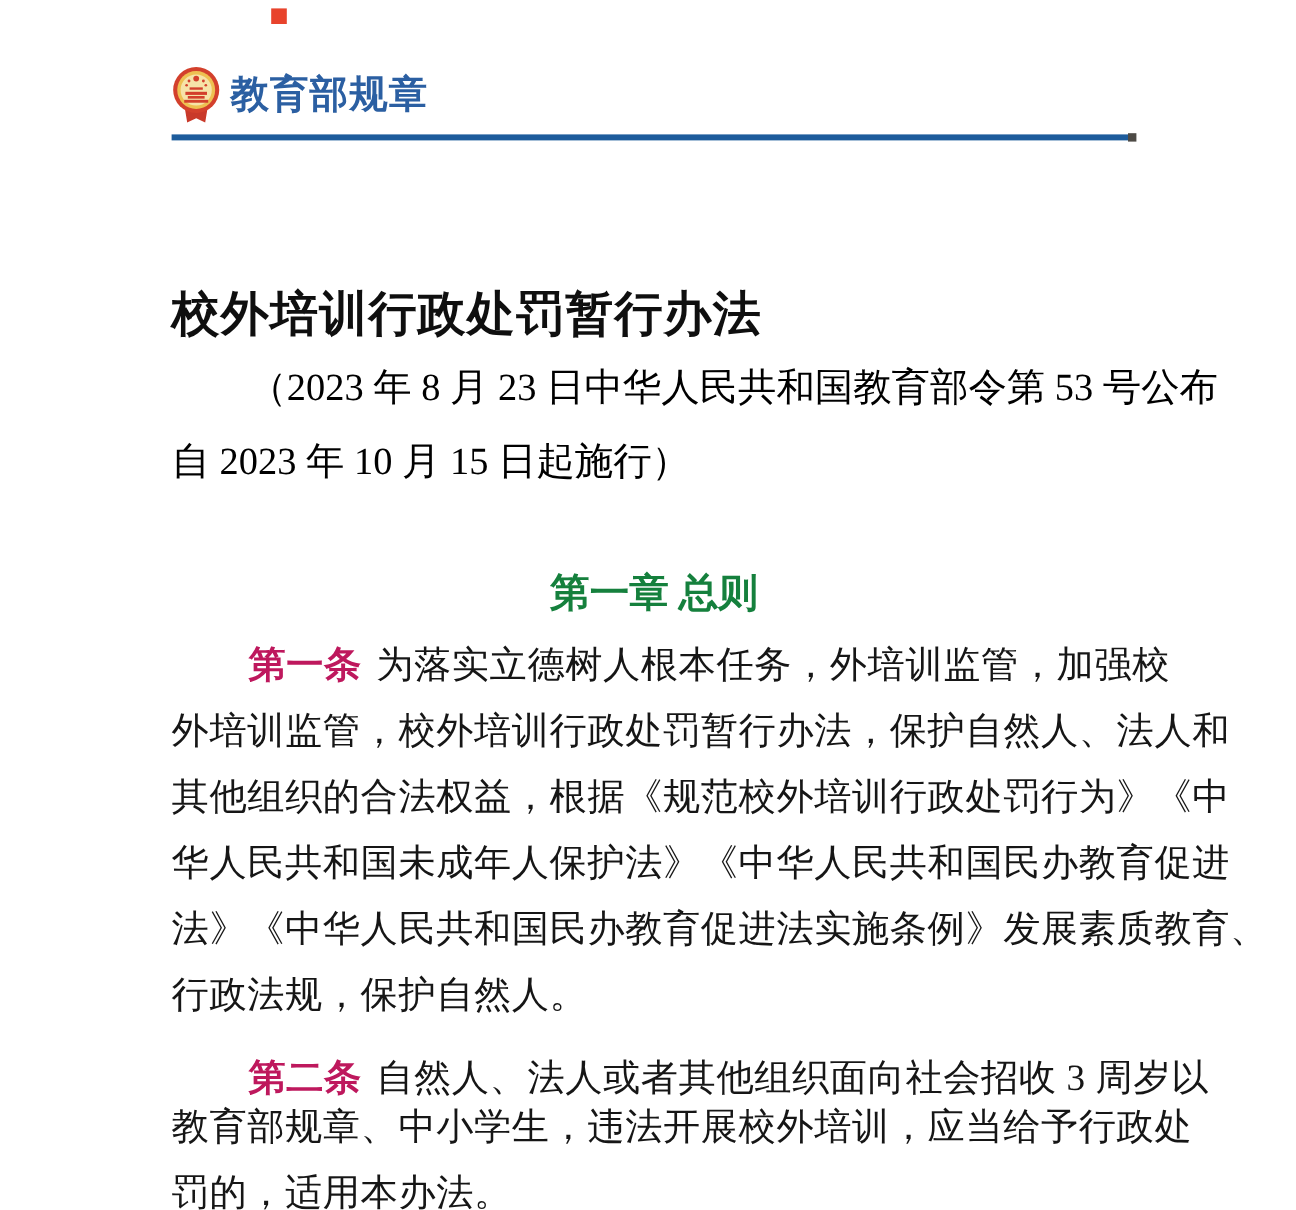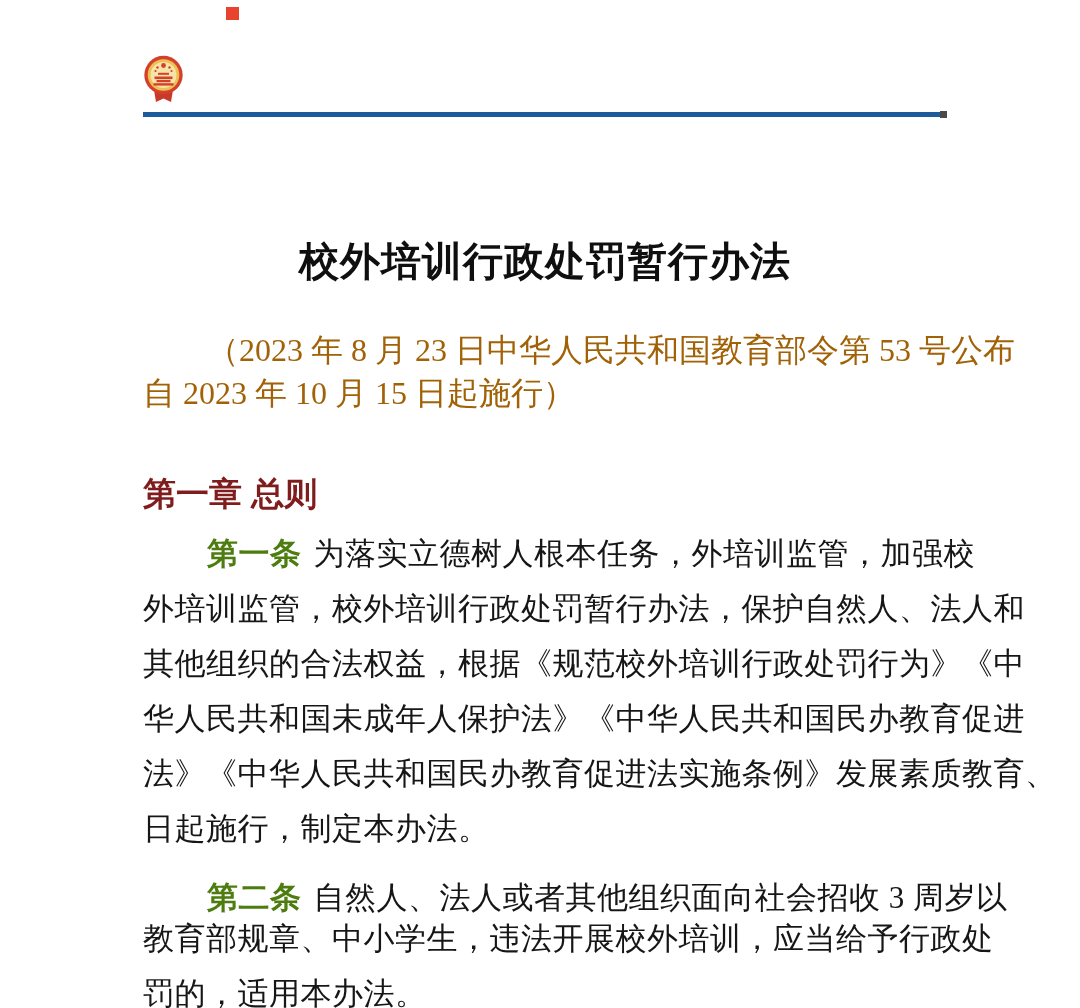--- a/index.html
+++ b/index.html
@@ -18,40 +18,40 @@
   .hdr-title{
     font-family:"Liberation Sans",sans-serif;
     font-weight:700;font-size:32px;letter-spacing:1px;color:#2b5fa2;
     line-height:41px;
   }
   .rule{position:absolute;left:143px;top:112px;width:797px;height:5px;background:#1d5c9c;}
   .rule-cap{position:absolute;left:940px;top:111px;width:7px;height:7px;background:#4d4a45;}
 
   
   .doc-title{
-    position:absolute;left:143px;top:234px;width:804px;text-align:center;
+    position:absolute;left:143px;top:234px;width:804px;text-align:left;
     font-size:40px;font-weight:600;letter-spacing:1px;color:#0f0f0f;white-space:nowrap;
   }
   .sub-line{
-    position:absolute;left:143px;width:816px;font-size:32px;color:#a16207;white-space:nowrap;margin-top:28px;
+    position:absolute;left:143px;width:816px;font-size:32px;color:#000000;white-space:nowrap;
   }
   .sub-line.indent{padding-left:64px;}
   .chapter{
-    position:absolute;left:143px;top:472px;width:804px;text-align:left;
-    font-family:Liberation Sans, sans-serif;
-    font-size:33px;font-weight:700;color:#7f1d1d;white-space:nowrap;
+    position:absolute;left:143px;top:472px;width:804px;text-align:center;
+    font-family:Liberation Serif, serif;
+    font-size:33px;font-weight:700;color:#15803d;white-space:nowrap;
   }
   .bline{
     position:absolute;left:143px;width:830px;font-size:31px;color:#161616;
     letter-spacing:0.5px;white-space:nowrap;line-height:42px;
   }
   .bline.indent{padding-left:64px;}
   .lead{
     font-family:"Liberation Sans",sans-serif;
-    font-weight:700;margin-right:12px;color:#4d7c0f;
+    font-weight:700;margin-right:12px;color:#be185d;
   }
 </style>
 </head>
 <body>
 
 <div class="red-square"></div>
 
 <div class="hdr">
   <svg class="emblem" viewBox="0 0 41 53" aria-hidden="true">
 
@@ -67,34 +67,35 @@
     <circle cx="14.5" cy="15.5" r="1.2" fill="#d3402c"></circle>
     <circle cx="26.5" cy="15.5" r="1.2" fill="#d3402c"></circle>
     <circle cx="12.5" cy="19" r="1.1" fill="#d3402c"></circle>
     <circle cx="28.5" ccy="19" cy="19" r="1.1" fill="#d3402c"></circle>
 
     <rect x="11.5" y="24.5" width="18" height="2.6" fill="#d3402c"></rect>
     <rect x="13.5" y="28" width="14" height="2.2" fill="#d3402c"></rect>
     <rect x="10.5" y="31.2" width="20" height="2.4" fill="#d3402c"></rect>
     <rect x="15" y="20.8" width="11" height="2" fill="#d3402c"></rect>
   </svg>
+  <span class="hdr-title">教育部规章</span>
 </div>
 <div class="rule"></div>
 <div class="rule-cap"></div>
 
 <div class="doc-title">校外培训行政处罚暂行办法</div>
 
 <div class="sub-line indent" style="top:301px">（2023 年 8 月 23 日中华人民共和国教育部令第 53 号公布</div>
-<div class="sub-line" style="top:344px">自 2023 年 10 月 15 日起施行）</div>
+<div class="sub-line" style="top:363px">自 2023 年 10 月 15 日起施行）</div>
 
 <div class="chapter">第一章 总则</div>
 
 <div id="body-lines">
     <div class="bline indent" style="top: 533px;"><span class="lead">第一条</span><span>为落实立德树人根本任务，外培训监管，加强校</span></div>
     <div class="bline" style="top: 588px;"><span>外培训监管，校外培训行政处罚暂行办法，保护自然人、法人和</span></div>
     <div class="bline" style="top: 643px;"><span>其他组织的合法权益，根据《规范校外培训行政处罚行为》《中</span></div>
     <div class="bline" style="top: 698px;"><span>华人民共和国未成年人保护法》《中华人民共和国民办教育促进</span></div>
     <div class="bline" style="top: 753px;"><span>法》《中华人民共和国民办教育促进法实施条例》发展素质教育、</span></div>
-    <div class="bline" style="top: 808px;"><span>日起施行，制定本办法。</span></div>
+    <div class="bline" style="top: 808px;"><span>行政法规，保护自然人。</span></div>
     <div class="bline indent" style="top: 877px;"><span class="lead">第二条</span><span>自然人、法人或者其他组织面向社会招收 3 周岁以</span></div>
     <div class="bline" style="top: 918px;"><span>教育部规章、中小学生，违法开展校外培训，应当给予行政处</span></div>
     <div class="bline" style="top: 973px;"><span>罚的，适用本办法。</span></div>
   </div>
 
 </body></html>

